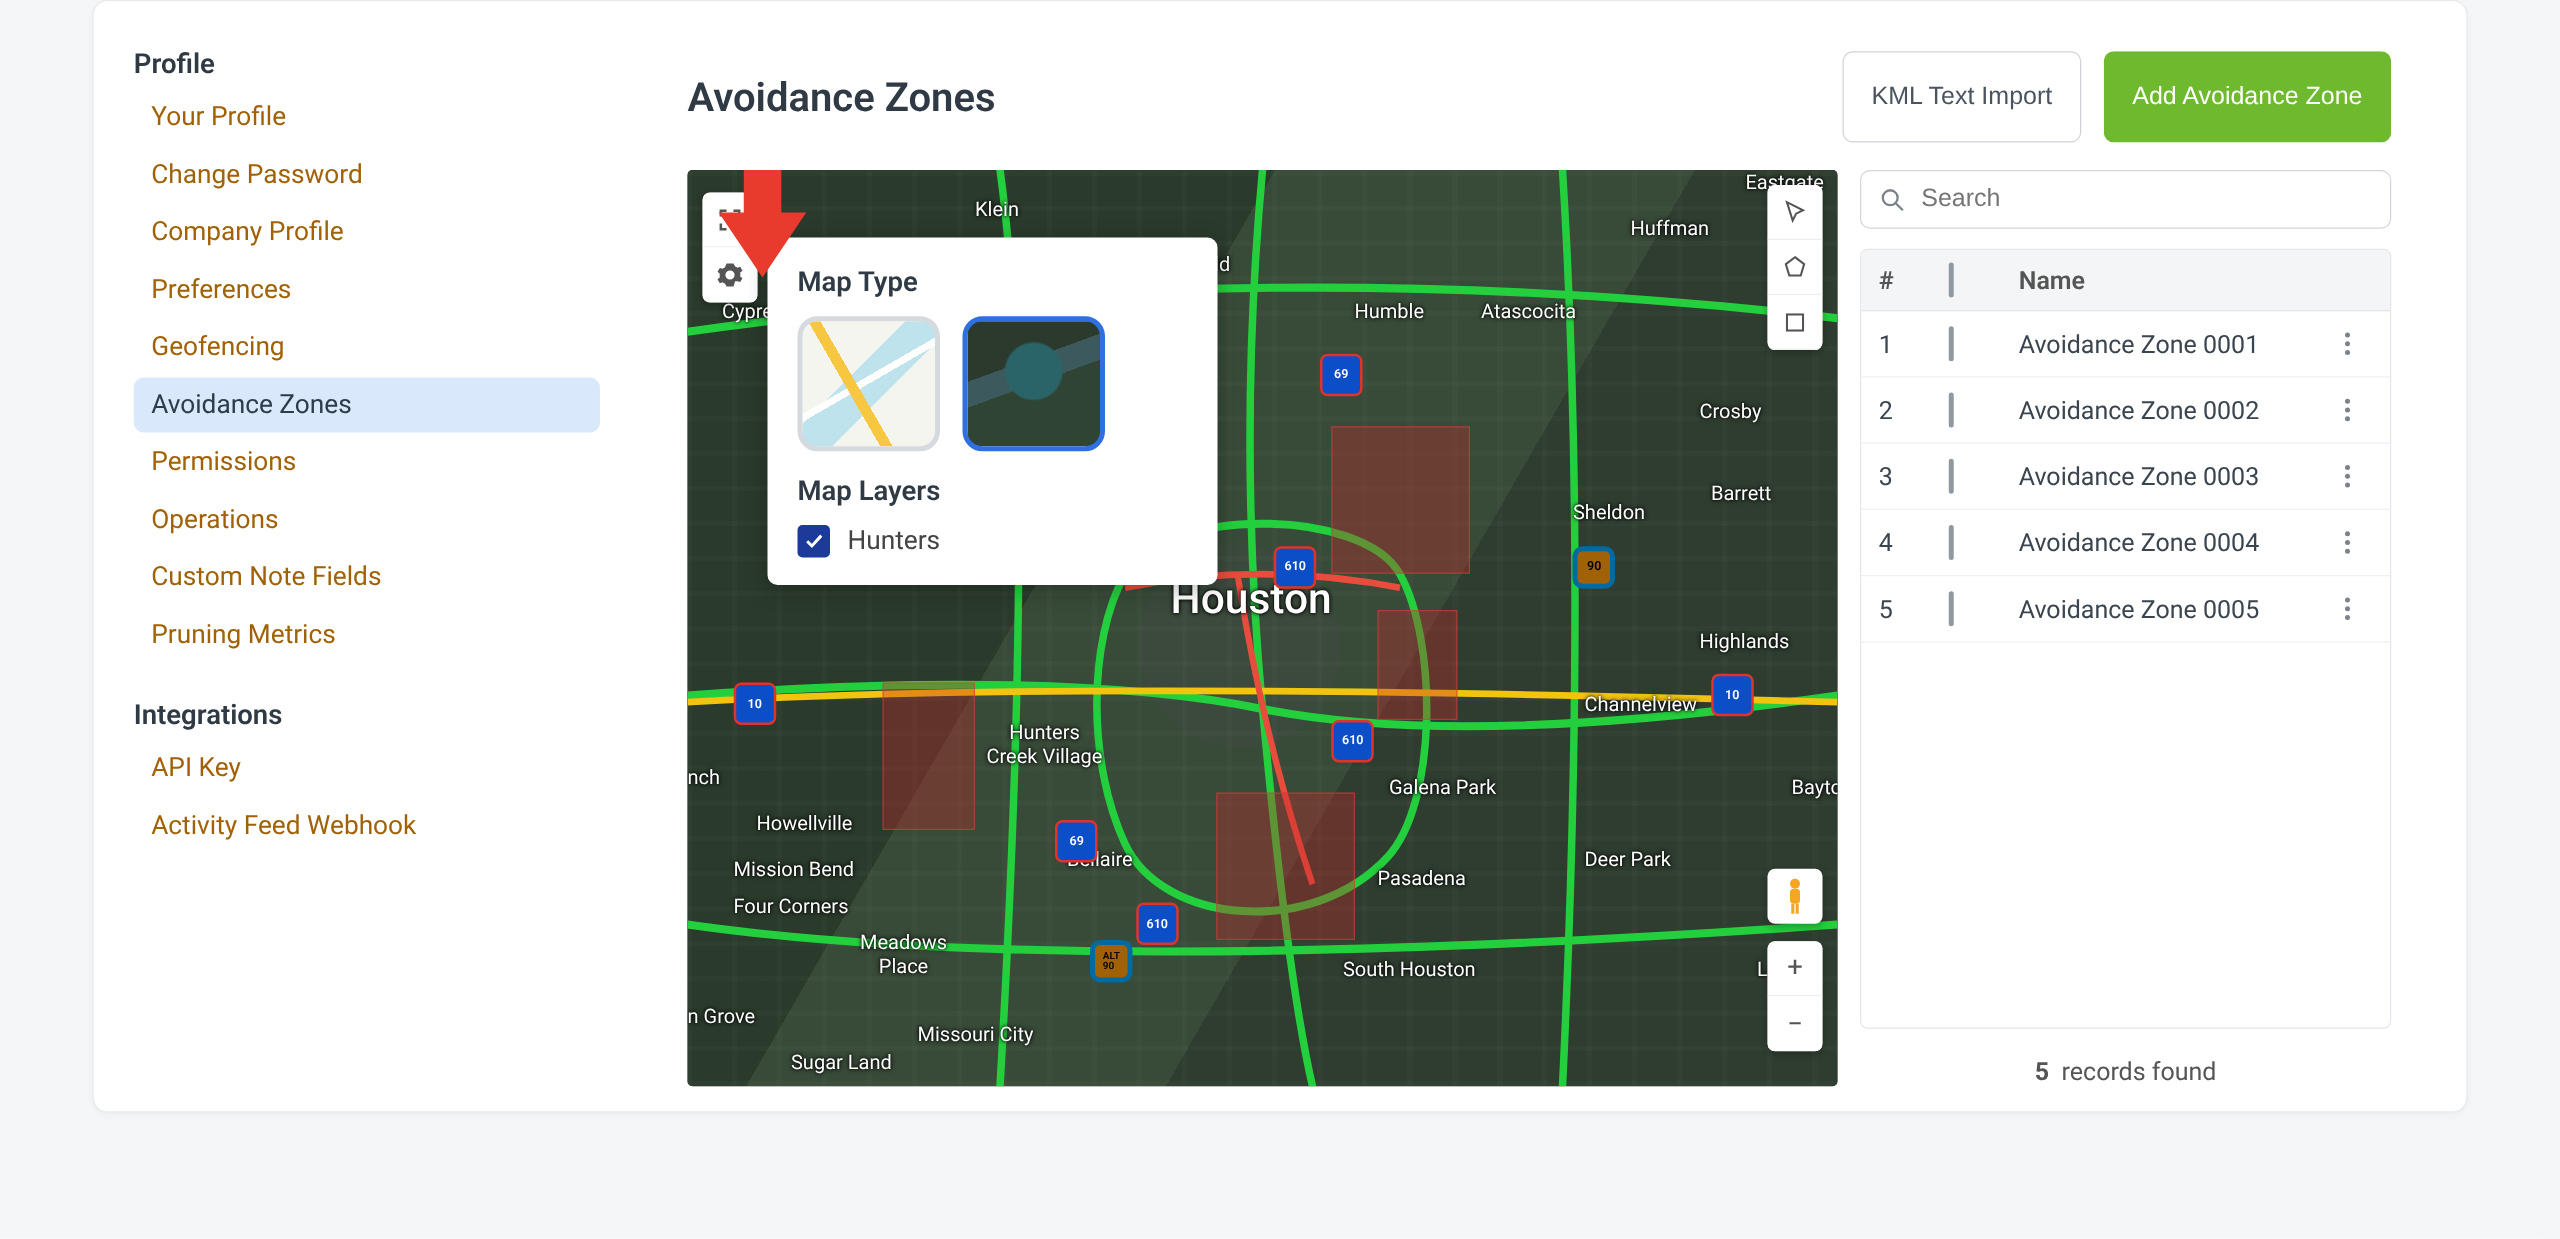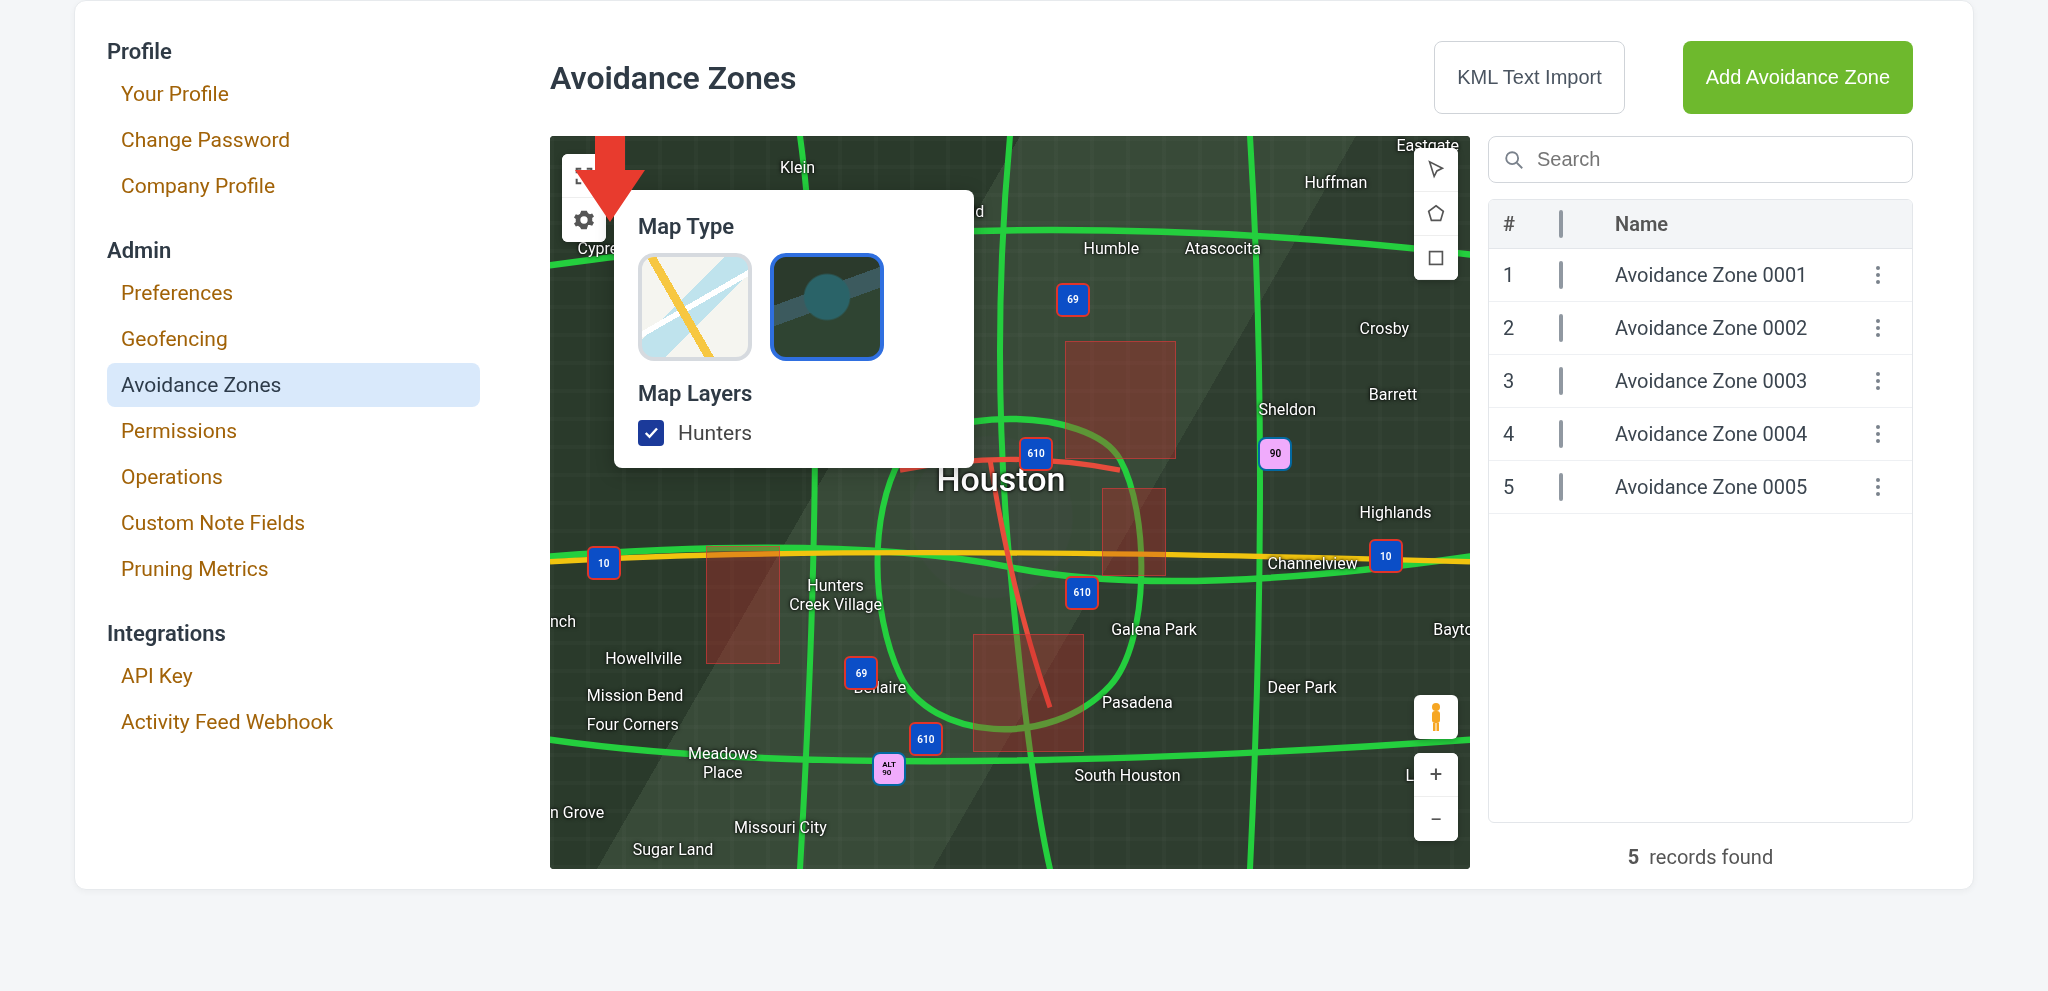--- a/index.html
+++ b/index.html
@@ -102,21 +102,20 @@
   }
   .btn-secondary{
     background:#fff;
     border:1px solid #cfd3d8;
     color:#4a5460;
   }
   .btn-primary{
     background:var(--green);
     color:#fff;
     font-weight:500;
-    margin-left:40px;
   }
   .workspace{
     display:flex;
     gap:18px;
     flex:1;
     min-height:0;
   }
   
   .map-wrap{
     position:relative;
@@ -149,21 +148,21 @@
     position:absolute;color:#fff;text-shadow:0 0 4px #000,0 0 2px #000;
     font-size:16px;white-space:nowrap;pointer-events:none;
   }
   .label.big{font-size:34px;font-weight:500;}
   
   .shield{
     position:absolute;width:34px;height:34px;border-radius:6px;
     background:#0b4ec7;border:2px solid #e0342a;color:#fff;font-size:10px;
     display:flex;align-items:center;justify-content:center;font-weight:600;
   }
-  .shield.white{background:#f0abfc;color:#000;border:2px solid #0369a1;border-radius:8px;}
+  .shield.white{background:#a16207;color:#000;border:4px solid #0369a1;border-radius:8px;}
   
   .map-toolbar{
     position:absolute;left:12px;top:18px;
     display:flex;flex-direction:column;gap:0;
     background:#fff;border-radius:6px;box-shadow:0 2px 6px rgba(0,0,0,0.25);
     overflow:hidden;
   }
   .tool-btn{
     width:44px;height:44px;background:#fff;display:flex;align-items:center;justify-content:center;
     cursor:pointer;border-bottom:1px solid #eee;color:#555;
@@ -269,21 +268,20 @@
 
   <div class="content">
 
     <nav class="sidebar">
 
       <div class="nav-group-title">Profile</div>
       <a class="nav-item">Your Profile</a>
       <a class="nav-item">Change Password</a>
       <a class="nav-item">Company Profile</a>
 
-      <div class="nav-group-title">Admin</div>
       <a class="nav-item">Preferences</a>
       <a class="nav-item">Geofencing</a>
       <a class="nav-item active">Avoidance Zones</a>
       <a class="nav-item">Permissions</a>
       <a class="nav-item">Operations</a>
       <a class="nav-item">Custom Note Fields</a>
       <a class="nav-item">Pruning Metrics</a>
 
       <div class="nav-group-title">Integrations</div>
       <a class="nav-item">API Key</a>

